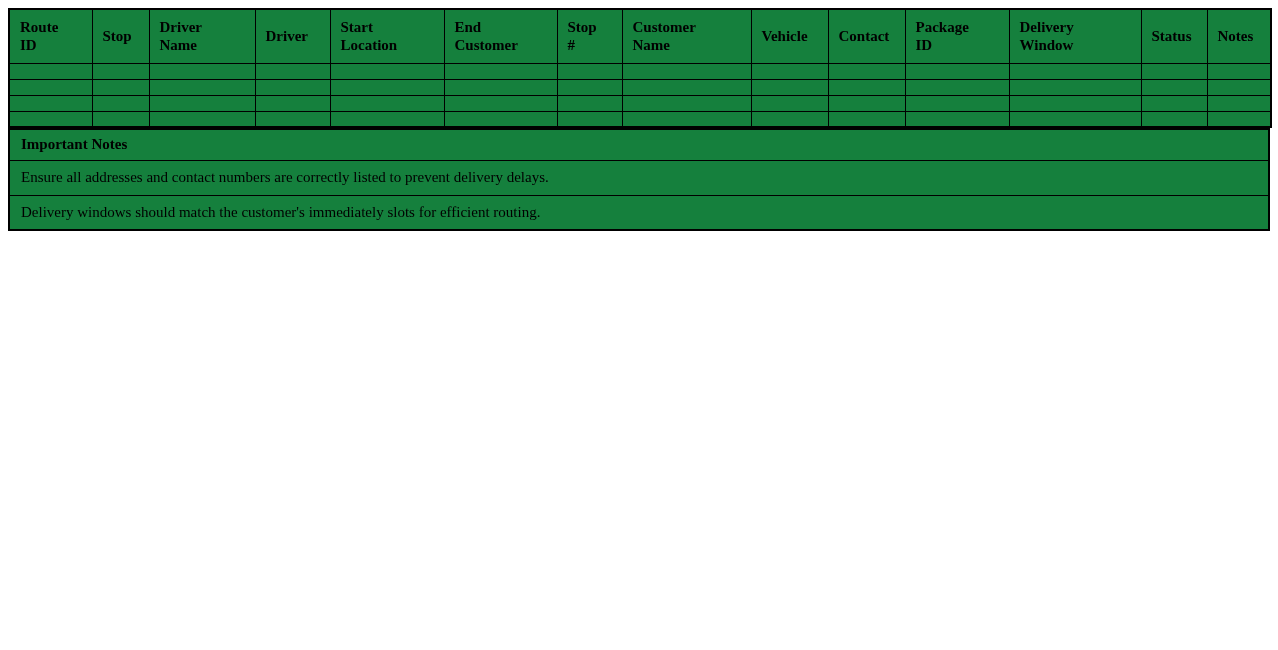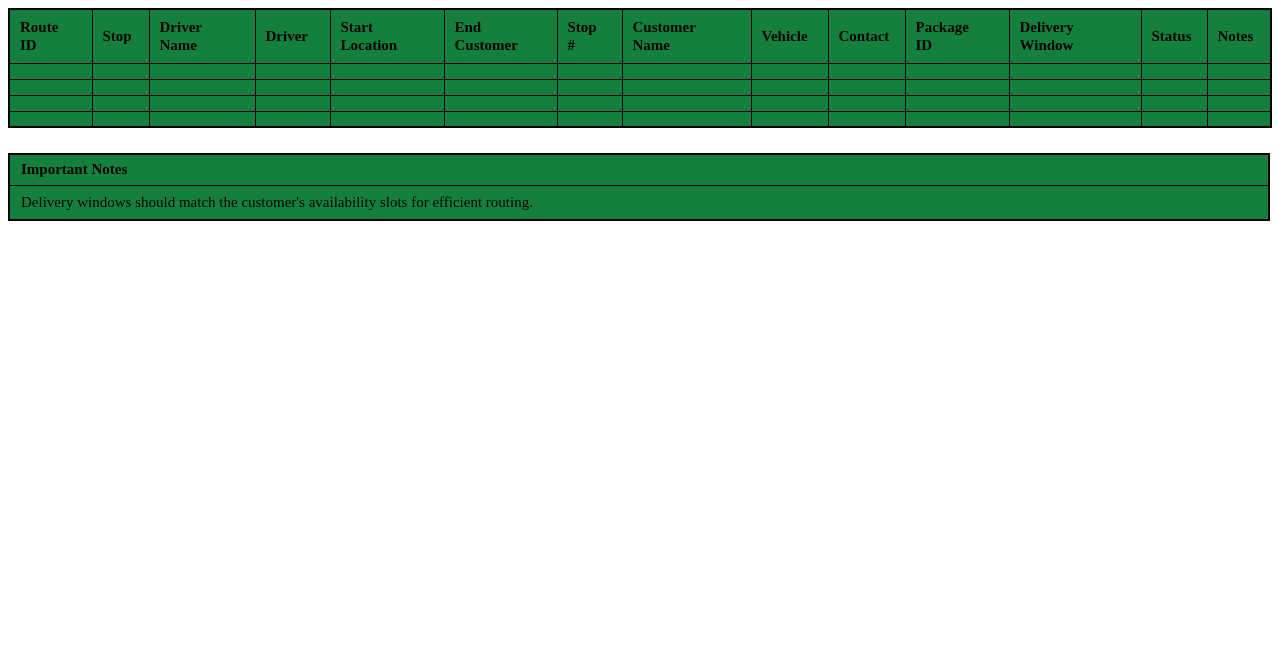--- a/index.html
+++ b/index.html
@@ -42,21 +42,20 @@
     height: 16px;
   }
   .route-table tbody td {
     border: 1px solid #000000;
     padding: 0 10px;
     font-size: 12px;
     overflow: hidden;
   }
   .notes-table {
     border: 2px solid #000000;
-    margin-top: 25px;
   }
   .notes-table thead tr {
     height: 31px;
   }
   .notes-table thead th {
     border: 1px solid #000000;
     font-weight: bold;
     font-size: 15px;
     text-align: left;
     vertical-align: middle;
@@ -188,16 +187,19 @@
 </table>
 
 <table class="notes-table">
   <thead>
     <tr>
       <th>Important Notes</th>
     </tr>
   </thead>
   <tbody id="notes-body">
       <tr>
-        <td>Delivery windows should match the customer's availability slots for efficient routing.</td>
+        <td>Ensure all addresses and contact numbers are correctly listed to prevent delivery delays.</td>
+      </tr>
+      <tr>
+        <td>Delivery windows should match the customer's immediately slots for efficient routing.</td>
       </tr>
     </tbody>
 </table>
 
 </body></html>

